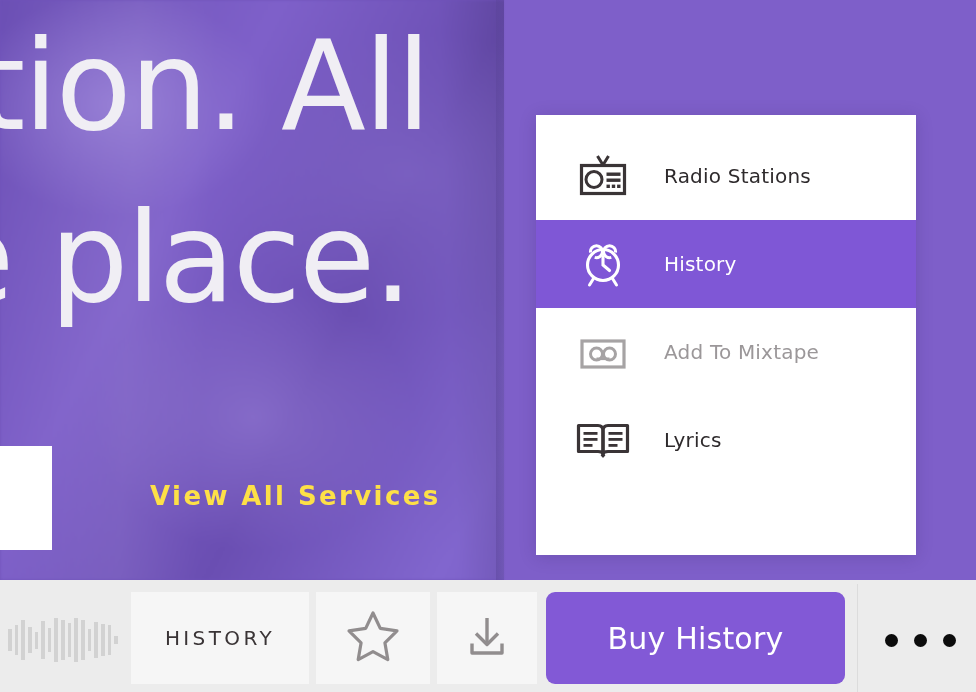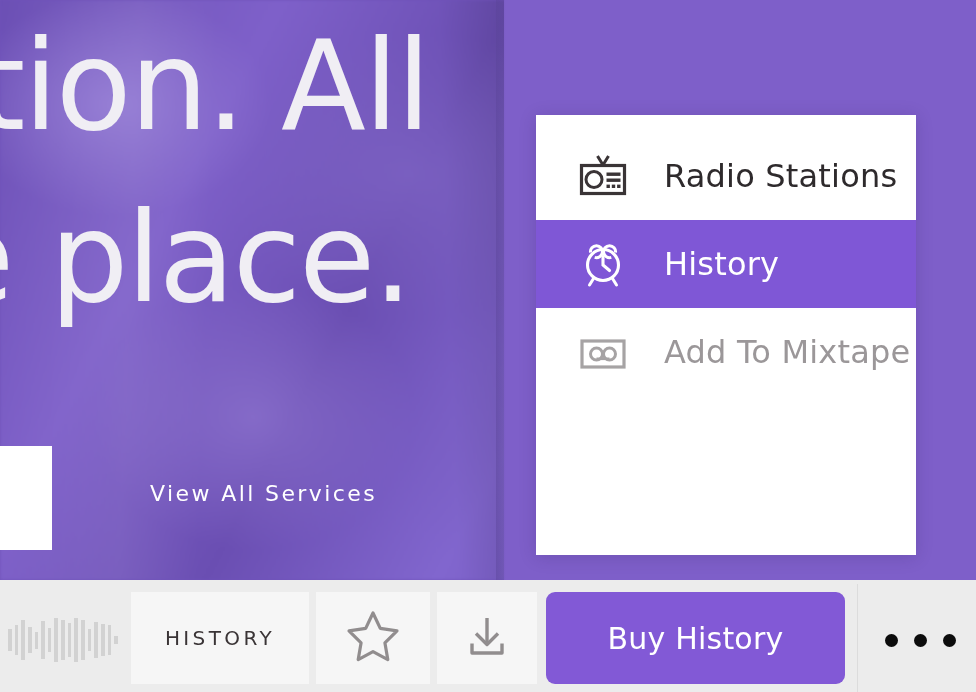--- a/index.html
+++ b/index.html
@@ -83,24 +83,24 @@
   #hero-line-2 {
     left: -62px;
     top: 196px;
     font-size: 124px;
   }
 
   #view-all-services {
     position: absolute;
     left: 150px;
     top: 481px;
-    color: #ffffff;
-    font-family: "DejaVu Sans", sans-serif;
-    font-size: 22px;
-    font-weight: 400;
+    color: #fde047;
+    font-family: "DejaVu Sans", sans-serif;
+    font-size: 26px;
+    font-weight: 700;
     letter-spacing: 2.4px;
     cursor: pointer;
   }
 
   #white-card {
     position: absolute;
     left: 0;
     top: 446px;
     width: 52px;
     height: 104px;
@@ -134,21 +134,21 @@
   .menu-icon {
     width: 78px;
     min-width: 78px;
     margin-left: 28px;
     display: flex;
     align-items: center;
     justify-content: center;
   }
   .menu-label {
     font-family: "DejaVu Sans", sans-serif;
-    font-size: 32px;
+    font-size: 20px;
     color: #2e2a2c;
     letter-spacing: .2px;
     margin-left: 22px;
   }
   .menu-item.active .menu-label { color: #ffffff; }
   .menu-item.disabled .menu-label { color: #9b9799; }
 
   
   #toolbar {
     position: absolute;
@@ -296,20 +296,36 @@
         <svg width="56" height="56" viewBox="0 0 56 56">
           <rect x="7" y="17" width="42" height="26" fill="none" stroke="#a6a3a4" stroke-width="3.2"></rect>
           <circle cx="21.5" cy="30" r="6" fill="none" stroke="#a6a3a4" stroke-width="3"></circle>
           <circle cx="34.5" cy="30" r="6" fill="none" stroke="#a6a3a4" stroke-width="3"></circle>
           <rect x="21.5" y="33.5" width="13" height="2.6" fill="#a6a3a4"></rect>
         </svg>
       </span>
       <span class="menu-label">Add To Mixtape</span>
     </div>
 
+    <div class="menu-item">
+      <span class="menu-icon">
+        <svg width="58" height="56" viewBox="0 0 58 56">
+          <path d="M4.5 13.5 L24 13.5 Q29 13.5 29 19 L29 43 Q29 39.5 24 39.5 L4.5 39.5 Z" fill="none" stroke="#3a3436" stroke-width="3.2" stroke-linejoin="round"></path>
+          <path d="M53.5 13.5 L34 13.5 Q29 13.5 29 19 L29 43 Q29 39.5 34 39.5 L53.5 39.5 Z" fill="none" stroke="#3a3436" stroke-width="3.2" stroke-linejoin="round"></path>
+          <rect x="9.5" y="20" width="14" height="2.8" fill="#3a3436"></rect>
+          <rect x="9.5" y="26" width="14" height="2.8" fill="#3a3436"></rect>
+          <rect x="9.5" y="32" width="9" height="2.8" fill="#3a3436"></rect>
+          <rect x="34.5" y="20" width="14" height="2.8" fill="#3a3436"></rect>
+          <rect x="34.5" y="26" width="14" height="2.8" fill="#3a3436"></rect>
+          <rect x="34.5" y="32" width="9" height="2.8" fill="#3a3436"></rect>
+          <path d="M26.5 43 L29 46 L31.5 43 Z" fill="#3a3436"></path>
+        </svg>
+      </span>
+      <span class="menu-label">Lyrics</span>
+    </div>
   </div>
 
   <div id="toolbar"></div>
 
   <div id="waveform">
       <i style="height: 22px;"></i>
       <i style="height: 30px;"></i>
       <i style="height: 40px;"></i>
       <i style="height: 26px;"></i>
       <i style="height: 17px;"></i>

